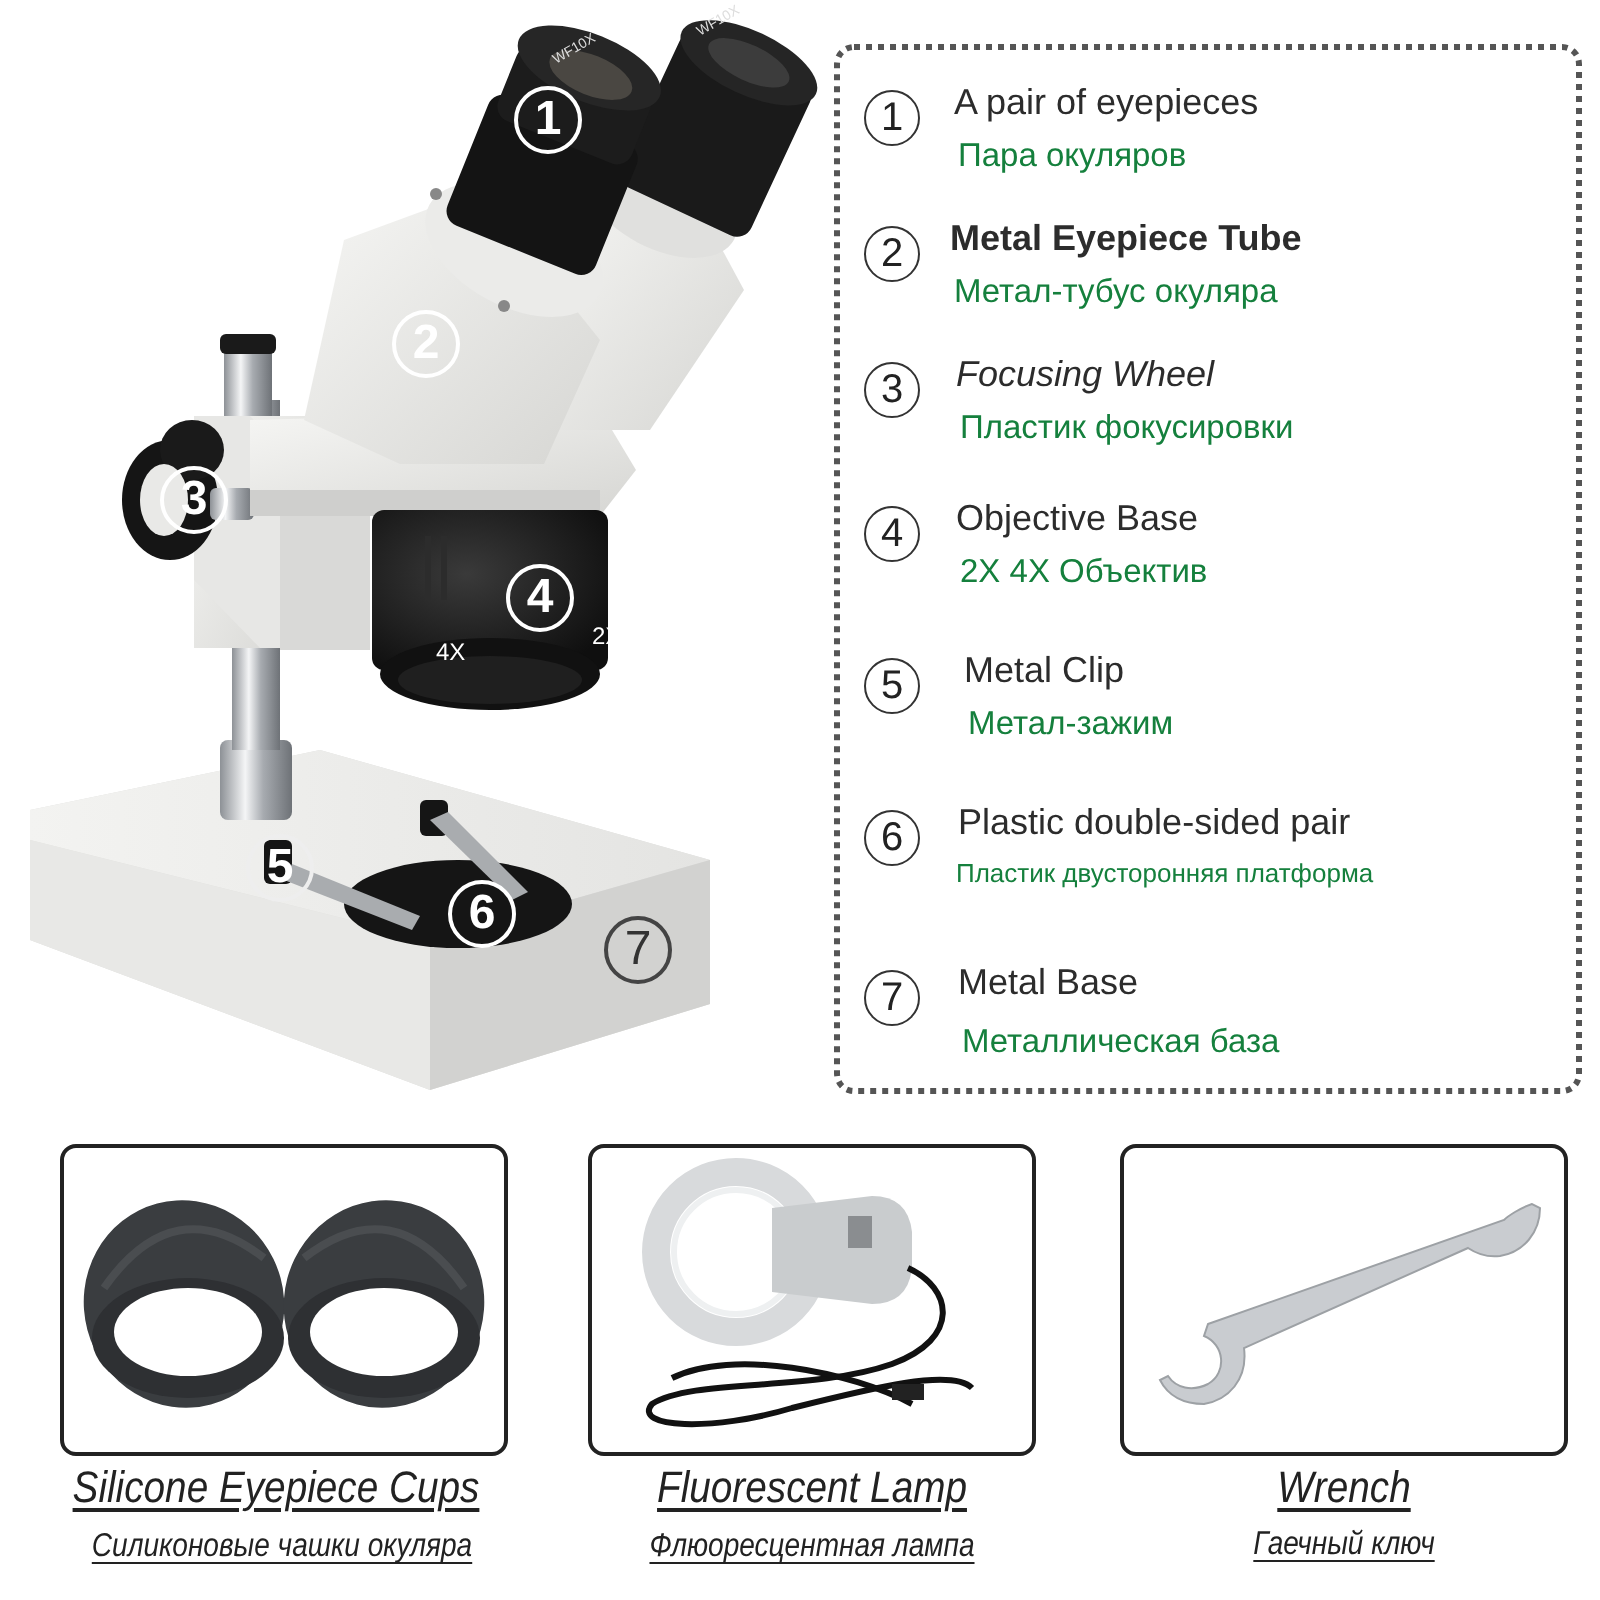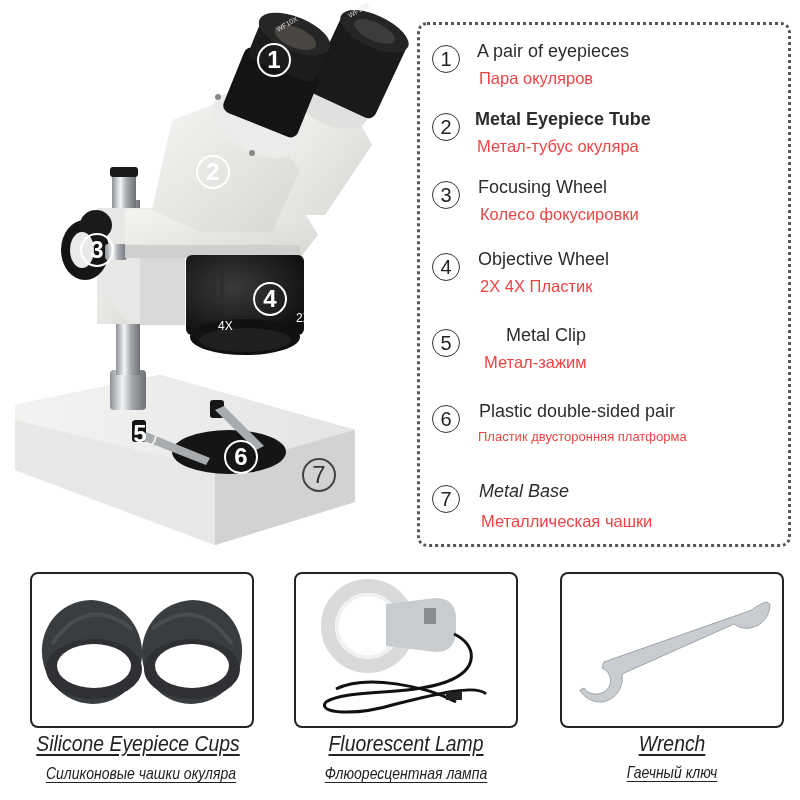--- a/index.html
+++ b/index.html
@@ -8,21 +8,21 @@
   
   .scope { position:absolute; left:0; top:0; width:410px; height:560px; }
   .badge { position:absolute; width:34px; height:34px; border-radius:50%; border:2px solid #ffffff; color:#ffffff; font-size:24px; font-weight:bold; display:flex; align-items:center; justify-content:center; box-sizing:border-box; }
   .badge.dark { border-color:#444; color:#333; font-weight:normal; }
 
   
   .legend { position:absolute; left:417px; top:22px; width:374px; height:525px; border:3px dotted #555; border-radius:10px; box-sizing:border-box; }
   .legend-item { position:absolute; left:12px; }
   .legend-num { position:absolute; left:0; top:0; width:28px; height:28px; border:1.5px solid #333; border-radius:50%; display:flex; align-items:center; justify-content:center; font-size:20px; color:#222; box-sizing:border-box; }
   .legend-title { position:absolute; left:45px; top:-4px; white-space:nowrap; font-size:18px; color:#2c2c2c; }
-  .legend-sub { position:absolute; left:47px; top:24px; white-space:nowrap; font-size:16.5px; color:#ef4444; }
+  .legend-sub { position:absolute; left:47px; top:24px; white-space:nowrap; font-size:16.5px; color:#15803d; }
 
   
   .acc-frame { position:absolute; top:572px; height:156px; border:2px solid #222; border-radius:8px; box-sizing:border-box; background:#fff; overflow:hidden; }
   .acc-title { position:absolute; font-style:italic; font-size:22px; color:#222; text-decoration:underline; text-underline-offset:3px; white-space:nowrap; transform:scaleX(0.88); transform-origin:center; }
   .acc-sub { position:absolute; font-style:italic; font-size:16.5px; color:#222; text-decoration:underline; text-underline-offset:3px; white-space:nowrap; transform:scaleX(0.85); transform-origin:center; }
 </style>
 </head>
 <body>
 
 <div class="scope">
@@ -145,42 +145,42 @@
     <div class="legend-title">A pair of eyepieces</div>
     <div class="legend-sub">Пара окуляров</div>
   </div>
   <div class="legend-item" style="top:88px;">
     <div class="legend-num">2</div>
     <div class="legend-title" style="left:43px;font-weight:bold;">Metal Eyepiece Tube</div>
     <div class="legend-sub" style="left:45px;">Метал-тубус окуляра</div>
   </div>
   <div class="legend-item" style="top:156px;">
     <div class="legend-num">3</div>
-    <div class="legend-title" style="left:46px;">Focusing Wheel</div>
-    <div class="legend-sub" style="left:48px;">Колесо фокусировки</div>
+    <div class="legend-title" style="left:46px;font-style:italic;">Focusing Wheel</div>
+    <div class="legend-sub" style="left:48px;">Пластик фокусировки</div>
   </div>
   <div class="legend-item" style="top:228px;">
     <div class="legend-num">4</div>
-    <div class="legend-title" style="left:46px;">Objective Wheel</div>
-    <div class="legend-sub" style="left:48px;">2X 4X Пластик</div>
+    <div class="legend-title" style="left:46px;">Objective Base</div>
+    <div class="legend-sub" style="left:48px;">2X 4X Объектив</div>
   </div>
   <div class="legend-item" style="top:304px;">
     <div class="legend-num">5</div>
-    <div class="legend-title" style="left:50px;margin-left:24px;">Metal Clip</div>
+    <div class="legend-title" style="left:50px;">Metal Clip</div>
     <div class="legend-sub" style="left:52px;">Метал-зажим</div>
   </div>
   <div class="legend-item" style="top:380px;">
     <div class="legend-num">6</div>
     <div class="legend-title" style="left:47px;">Plastic double-sided pair</div>
     <div class="legend-sub" style="left:46px;font-size:13px;">Пластик двусторонняя платформа</div>
   </div>
   <div class="legend-item" style="top:460px;">
     <div class="legend-num">7</div>
-    <div class="legend-title" style="left:47px;font-style:italic;">Metal Base</div>
-    <div class="legend-sub" style="left:49px;top:27px;">Металлическая чашки</div>
+    <div class="legend-title" style="left:47px;">Metal Base</div>
+    <div class="legend-sub" style="left:49px;top:27px;">Металлическая база</div>
   </div>
 </div>
 
 <div class="acc-frame" style="left:30px;width:224px;">
   <svg width="220" height="152" viewBox="0 0 220 152">
     <g>
       <ellipse cx="60" cy="78" rx="50" ry="52" transform="rotate(-15 60 78)" fill="#3a3d40"></ellipse>
       <ellipse cx="62" cy="95" rx="48" ry="30" fill="#2e3033"></ellipse>
       <ellipse cx="62" cy="92" rx="37" ry="22" fill="#ffffff"></ellipse>
       <path d="M20,70 Q55,20 100,55" stroke="#4a4d50" stroke-width="4" fill="none"></path>

